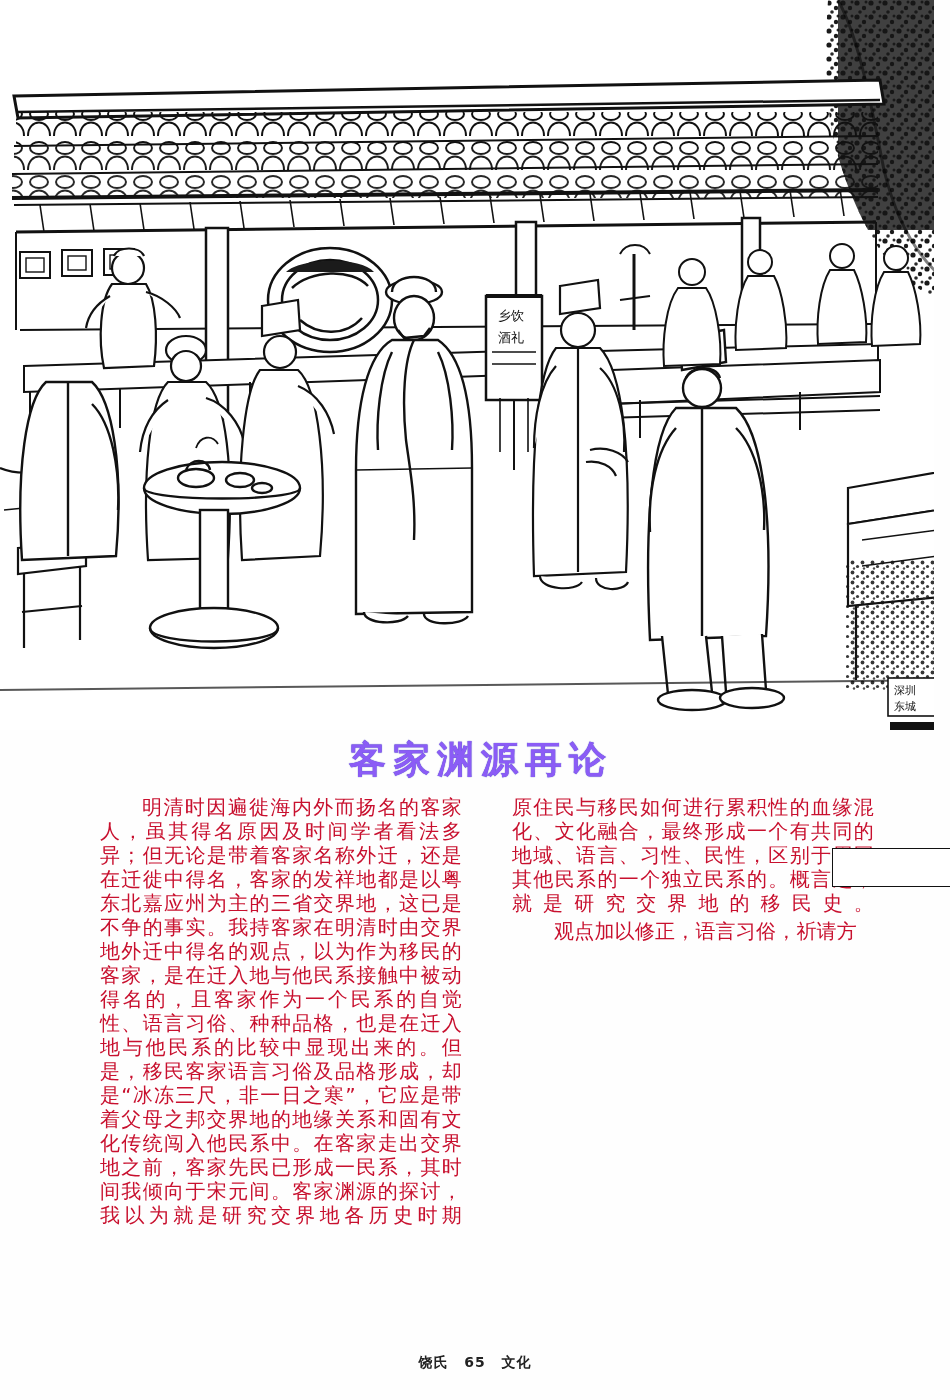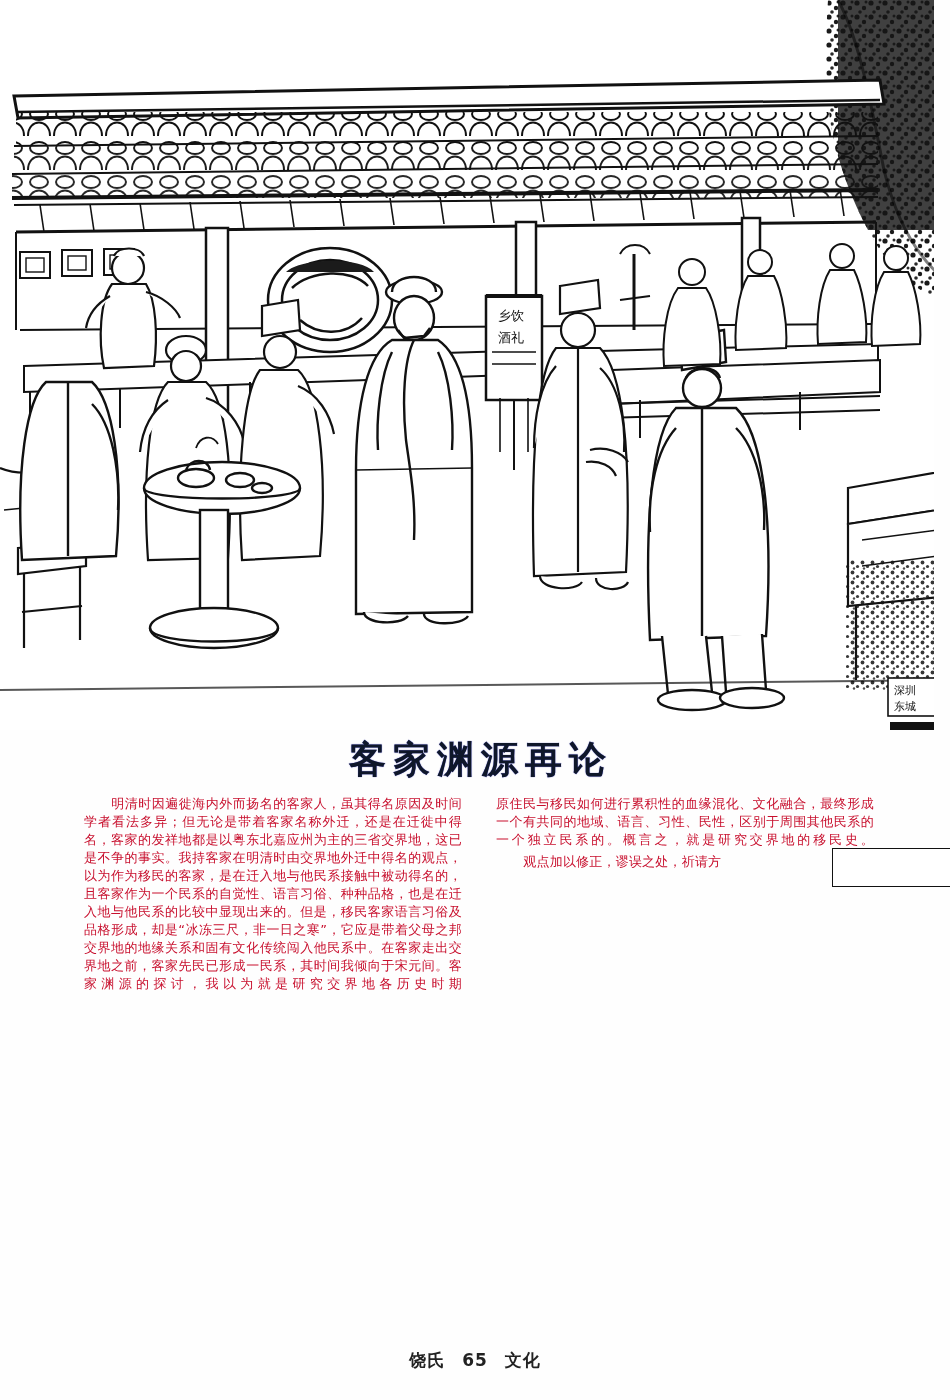--- a/index.html
+++ b/index.html
@@ -34,21 +34,21 @@
     display: block;
   }
 
   
   .article-title {
     position: absolute;
     left: 0;
     right: 0;
     top: 735px;
     text-align: center;
-    color: #0f172a;
+    color: #8b5cf6;
     font-family: "DejaVu Sans", "Liberation Sans", sans-serif;
     font-size: 37px;
     font-weight: bold;
     letter-spacing: 7px;
     text-shadow: 0 0 1px #2b2fb0;
     margin-left: 12px;
   }
 
   
   .columns {
@@ -57,24 +57,24 @@
     top: 795px;
     width: 790px;
     height: 470px;
     display: flex;
     gap: 34px;
   }
   .col {
     width: 378px;
   }
   .col p {
-    margin: 0 0 4px 0;
+    margin: 0 0 4px 16px;
     color: #c8102e;
-    font-size: 13px;
-    line-height: 18px;
+    font-size: 20px;
+    line-height: 24px;
     text-align: justify;
     text-align-last: justify;
     text-justify: inter-character;
     font-family: "DejaVu Sans", "Liberation Sans", sans-serif;
     letter-spacing: 0.2px;
   }
   .col p.indent {
     text-indent: 2.1em;
   }
   .col p.last-left {
@@ -94,21 +94,21 @@
   }
 
   
   .footer {
     position: absolute;
     left: 0;
     right: 0;
     bottom: 28px;
     text-align: center;
     color: #222;
-    font-size: 17px;
+    font-size: 14px;
     font-weight: bold;
     letter-spacing: 1px;
     margin-top: 24px;
   }
   .footer span { margin: 0 5px; }
 </style>
 </head>
 <body>
 
 <div class="page">
@@ -367,21 +367,21 @@
   </div>
 
   <div class="article-title">客家渊源再论</div>
 
   <div class="columns">
     <div class="col">
       <p class="indent">明清时因遍徙海内外而扬名的客家人，虽其得名原因及时间学者看法多异；但无论是带着客家名称外迁，还是在迁徙中得名，客家的发祥地都是以粤东北嘉应州为主的三省交界地，这已是不争的事实。我持客家在明清时由交界地外迁中得名的观点，以为作为移民的客家，是在迁入地与他民系接触中被动得名的，且客家作为一个民系的自觉性、语言习俗、种种品格，也是在迁入地与他民系的比较中显现出来的。但是，移民客家语言习俗及品格形成，却是“冰冻三尺，非一日之寒”，它应是带着父母之邦交界地的地缘关系和固有文化传统闯入他民系中。在客家走出交界地之前，客家先民已形成一民系，其时间我倾向于宋元间。客家渊源的探讨，我以为就是研究交界地各历史时期</p>
     </div>
     <div class="col">
       <p>原住民与移民如何进行累积性的血缘混化、文化融合，最终形成一个有共同的地域、语言、习性、民性，区别于周围其他民系的一个独立民系的。概言之，就是研究交界地的移民史。</p>
-      <p class="indent last-left">观点加以修正，谬误之处，祈请方</p>
+      <p class="indent last-left">观点加以修正，语言习俗，祈请方</p>
     </div>
   </div>
 
   <div class="artifact-box"></div>
 
   <div class="footer">
     <span>饶氏</span>
     <span>65</span>
     <span>文化</span>
   </div>

